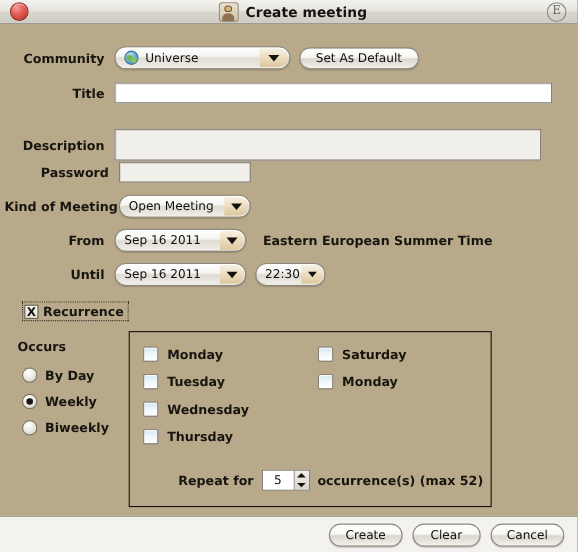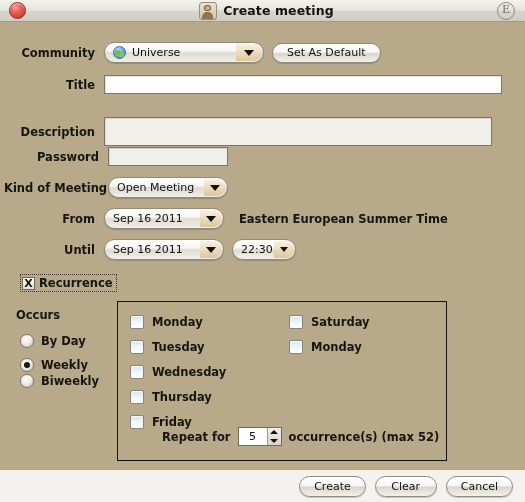--- a/index.html
+++ b/index.html
@@ -507,21 +507,21 @@
     <div class="occurs-title" style="top:286px;">Occurs</div>
 
     <div class="radio-row" style="top:312px;">
       <div class="radio"></div>
       <div class="radio-label">By Day</div>
     </div>
     <div class="radio-row" style="top:336px;">
       <div class="radio on"></div>
       <div class="radio-label">Weekly</div>
     </div>
-    <div class="radio-row" style="top:352px;text-align:right;">
+    <div class="radio-row" style="top:360px;text-align:right;">
       <div class="radio"></div>
       <div class="radio-label">Biweekly</div>
     </div>
 
     <div class="day-panel" style="top:279px;">
       <div class="daycol c1">
         <div class="day-item">
           <div class="day-cbx"></div>
           <div class="day-label">Monday</div>
         </div>
@@ -529,24 +529,20 @@
           <div class="day-cbx"></div>
           <div class="day-label">Tuesday</div>
         </div>
         <div class="day-item">
           <div class="day-cbx"></div>
           <div class="day-label">Wednesday</div>
         </div>
         <div class="day-item">
           <div class="day-cbx"></div>
           <div class="day-label">Thursday</div>
-        </div>
-        <div class="day-item">
-          <div class="day-cbx"></div>
-          <div class="day-label">Friday</div>
         </div>
       </div>
 
       <div class="daycol c2">
         <div class="day-item">
           <div class="day-cbx"></div>
           <div class="day-label">Saturday</div>
         </div>
         <div class="day-item">
           <div class="day-cbx"></div>

